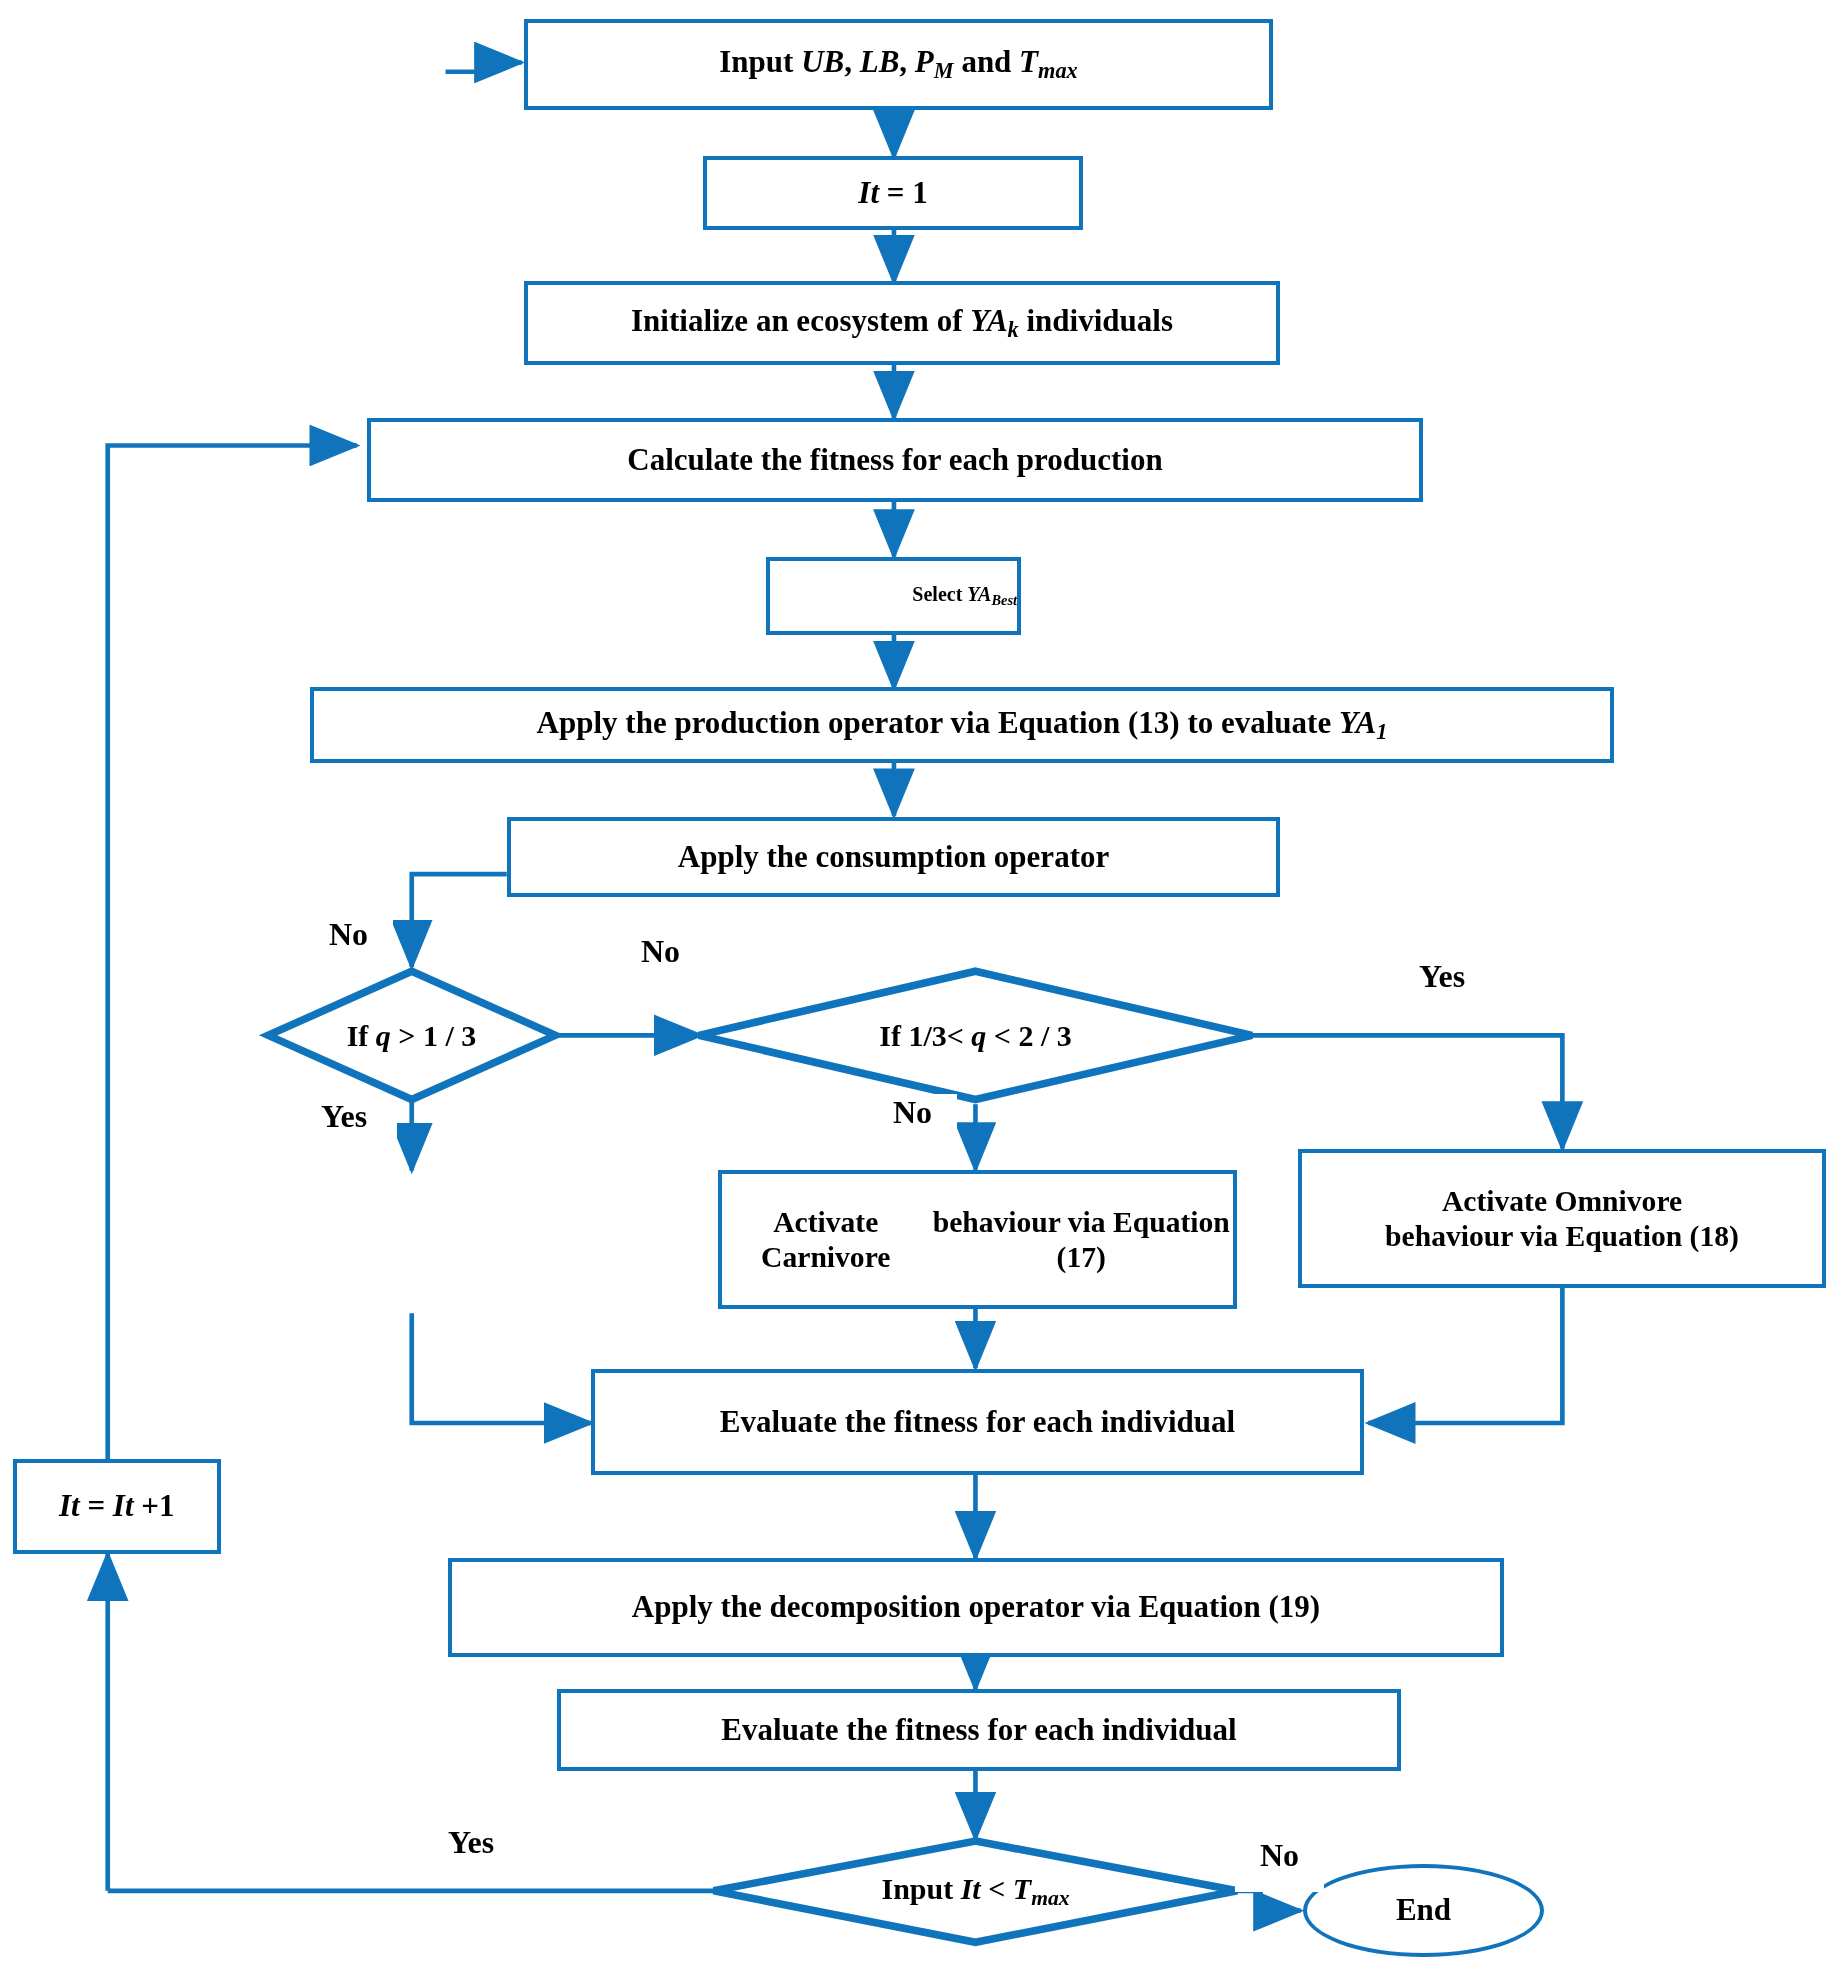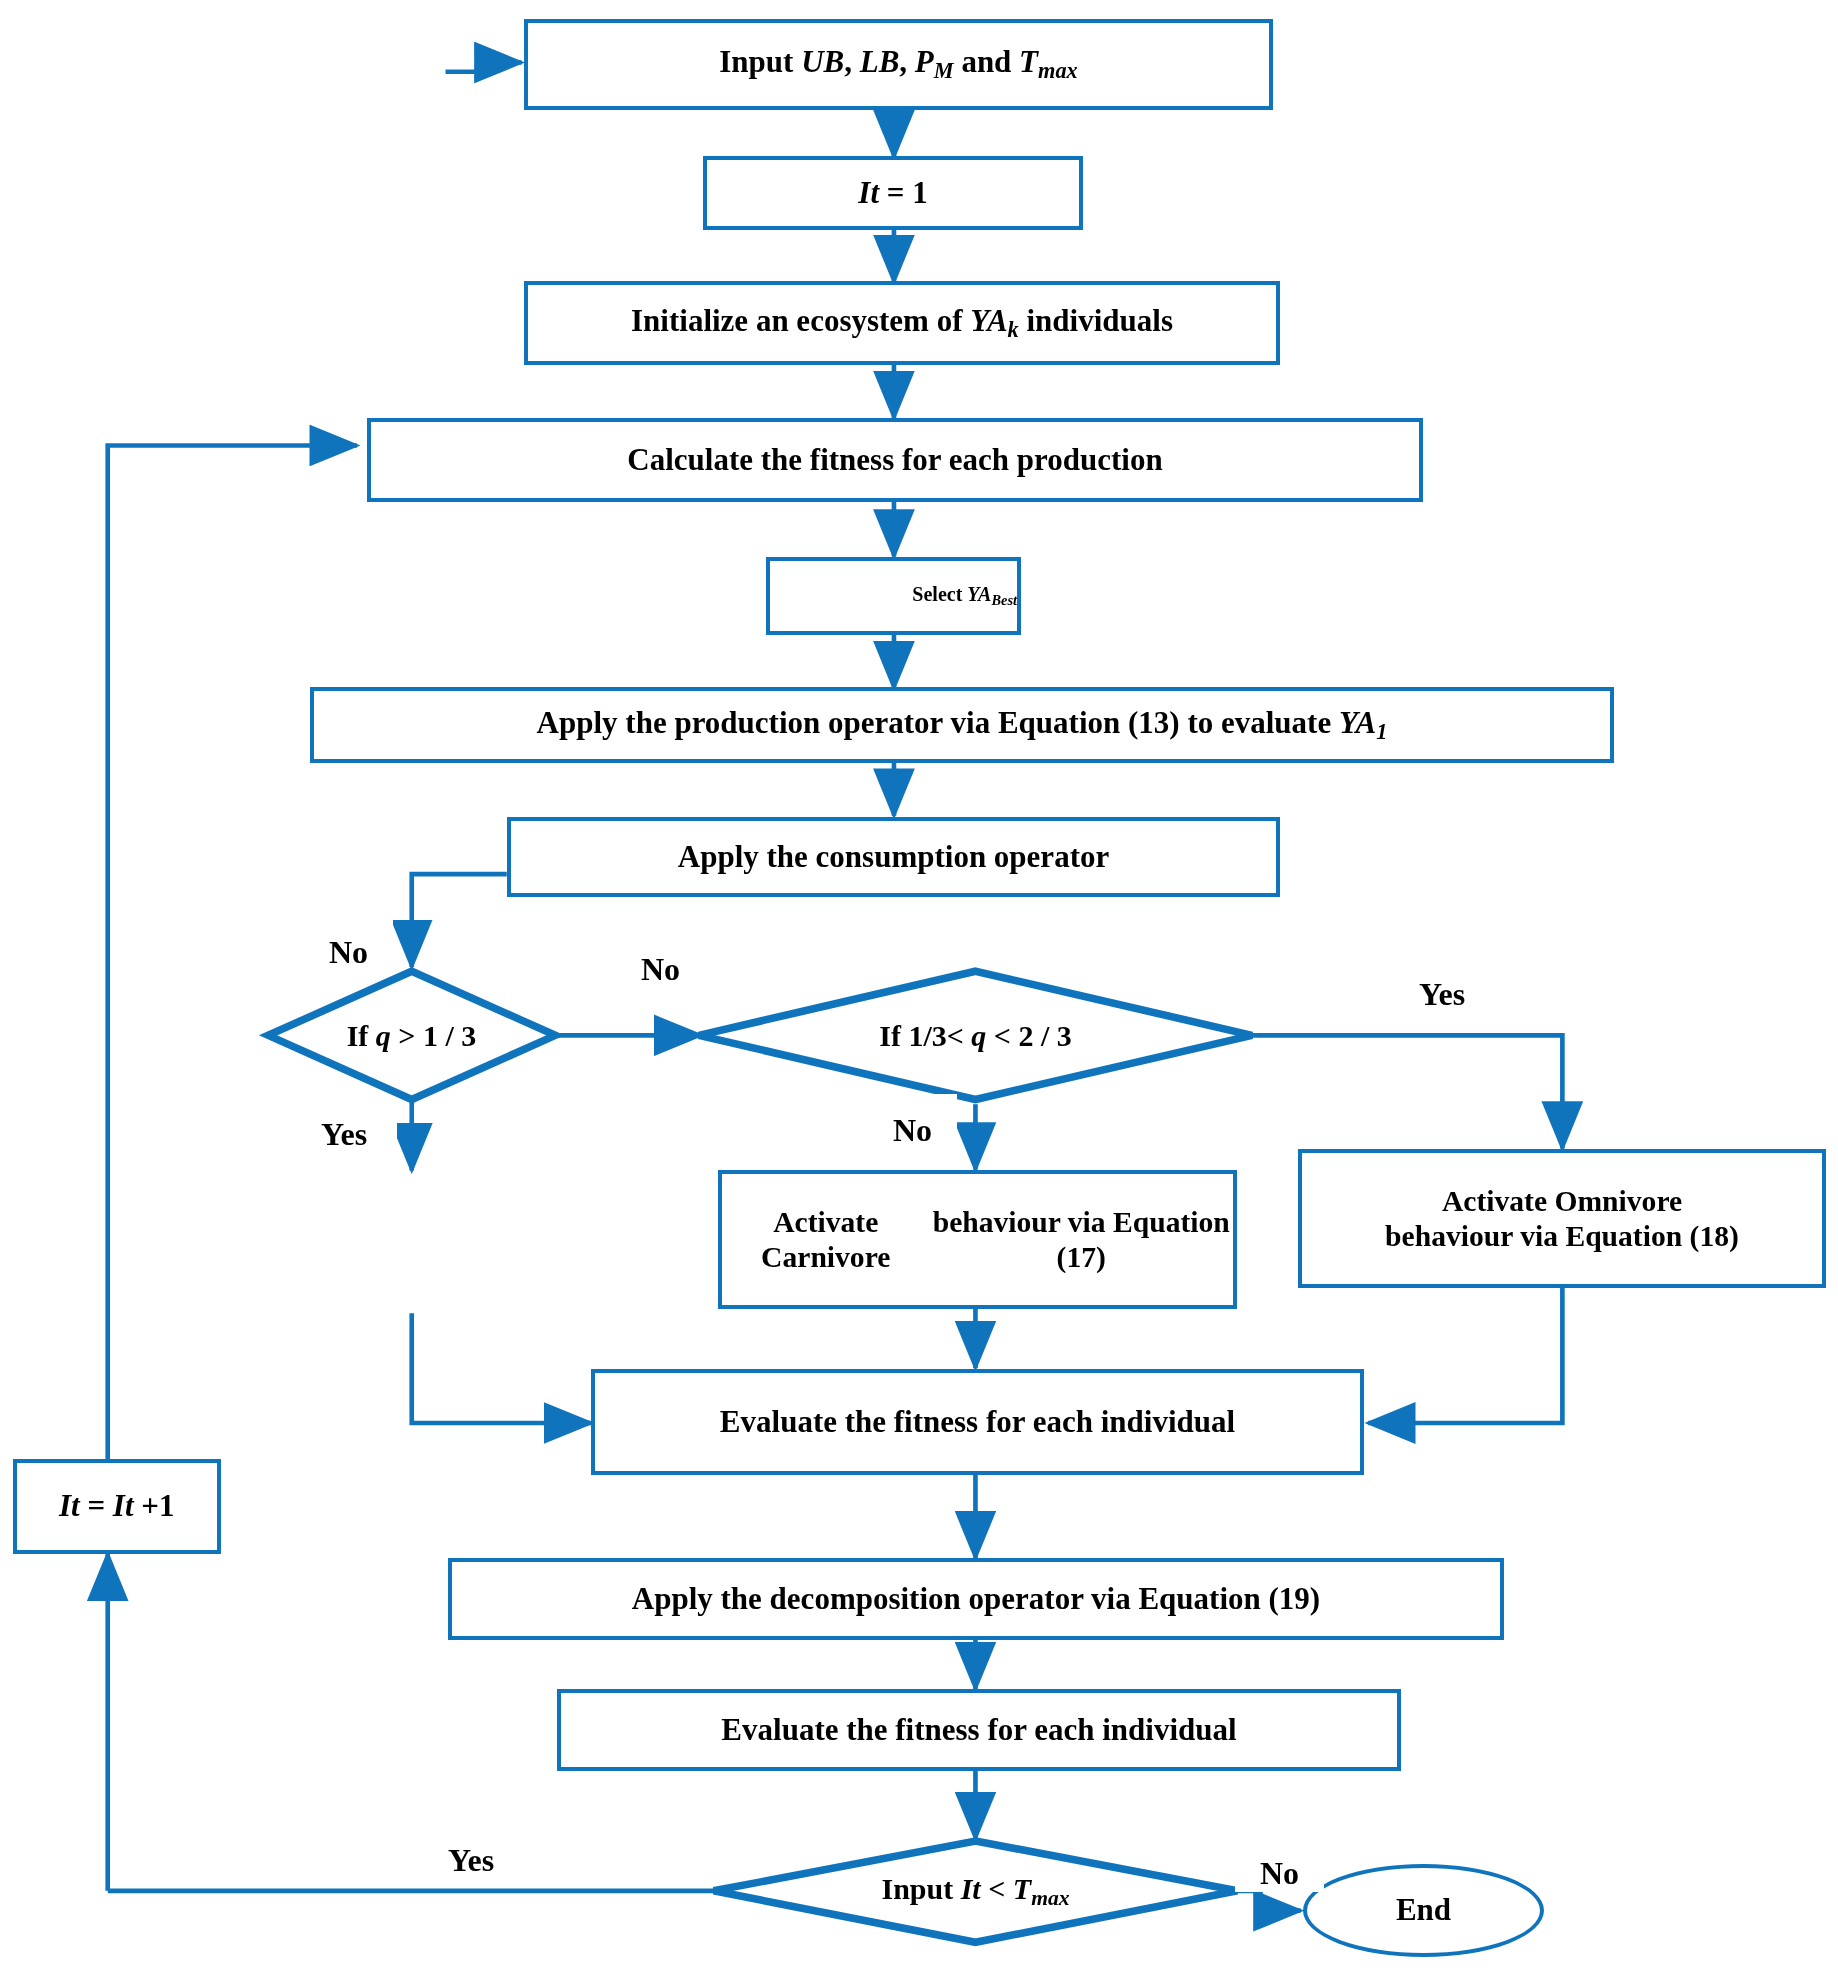--- a/index.html
+++ b/index.html
@@ -5,21 +5,21 @@
   html,body{margin:0;padding:0;background:#ffffff;}
   body{font-family:"Liberation Serif", serif;}
   #stage{position:relative;width:1839px;height:1985px;background:#fff;overflow:hidden;}
   svg.layer{position:absolute;left:0;top:0;width:1839px;height:1985px;}
   .node{position:absolute;box-sizing:border-box;display:flex;align-items:center;justify-content:center;
         text-align:center;color:#000;font-weight:bold;font-family:"Liberation Serif",serif;line-height:1.18;}
   .proc{border:4.6px solid #1074BC;background:#ffffff;}
   .term{border:4.6px solid #1074BC;background:#ffffff;border-radius:50%/50%;}
   .diamond-label{background:transparent;border:0;}
   .edgelabel{position:absolute;background:#ffffff;color:#000;font-weight:bold;
-             font-family:"Liberation Serif",serif;display:flex;align-items:flex-end;justify-content:center;}
+             font-family:"Liberation Serif",serif;display:flex;align-items:flex-start;justify-content:center;}
   i.it{font-style:italic;}
   sub{font-size:0.72em;font-style:italic;vertical-align:-0.28em;}
 </style>
 </head>
 <body>
 
 <div id="stage">
 
   <svg class="layer" viewBox="0 0 4355 4701">
     <defs>
@@ -143,21 +143,21 @@
 
   <div class="node proc" style="left:1298px;top:1149px;width:528px;height:139px;font-size:29.6px;flex-direction:column;">
     <span>Activate Omnivore</span>
     <span>behaviour via Equation (18)</span>
   </div>
 
   <div class="node proc" style="left:591px;top:1369px;width:773px;height:106px;font-size:31px;">
     <span>Evaluate the fitness for each individual</span>
   </div>
 
-  <div class="node proc" style="left:448px;top:1558px;width:1056px;height:82px;font-size:31px;">
+  <div class="node proc" style="left:448px;top:1558px;width:1056px;height:99px;font-size:31px;">
     <span>Apply the decomposition operator via Equation (19)</span>
   </div>
 
   <div class="node proc" style="left:557px;top:1689px;width:844px;height:82px;font-size:31px;">
     <span>Evaluate the fitness for each individual</span>
   </div>
 
   <div class="node diamond-label" style="left:777px;top:1863px;width:397px;height:57px;font-size:30px;">
     <span>
       <span>Input </span><i class="it">It</i><span> &lt; </span><i class="it">T</i><sub>max</sub>

